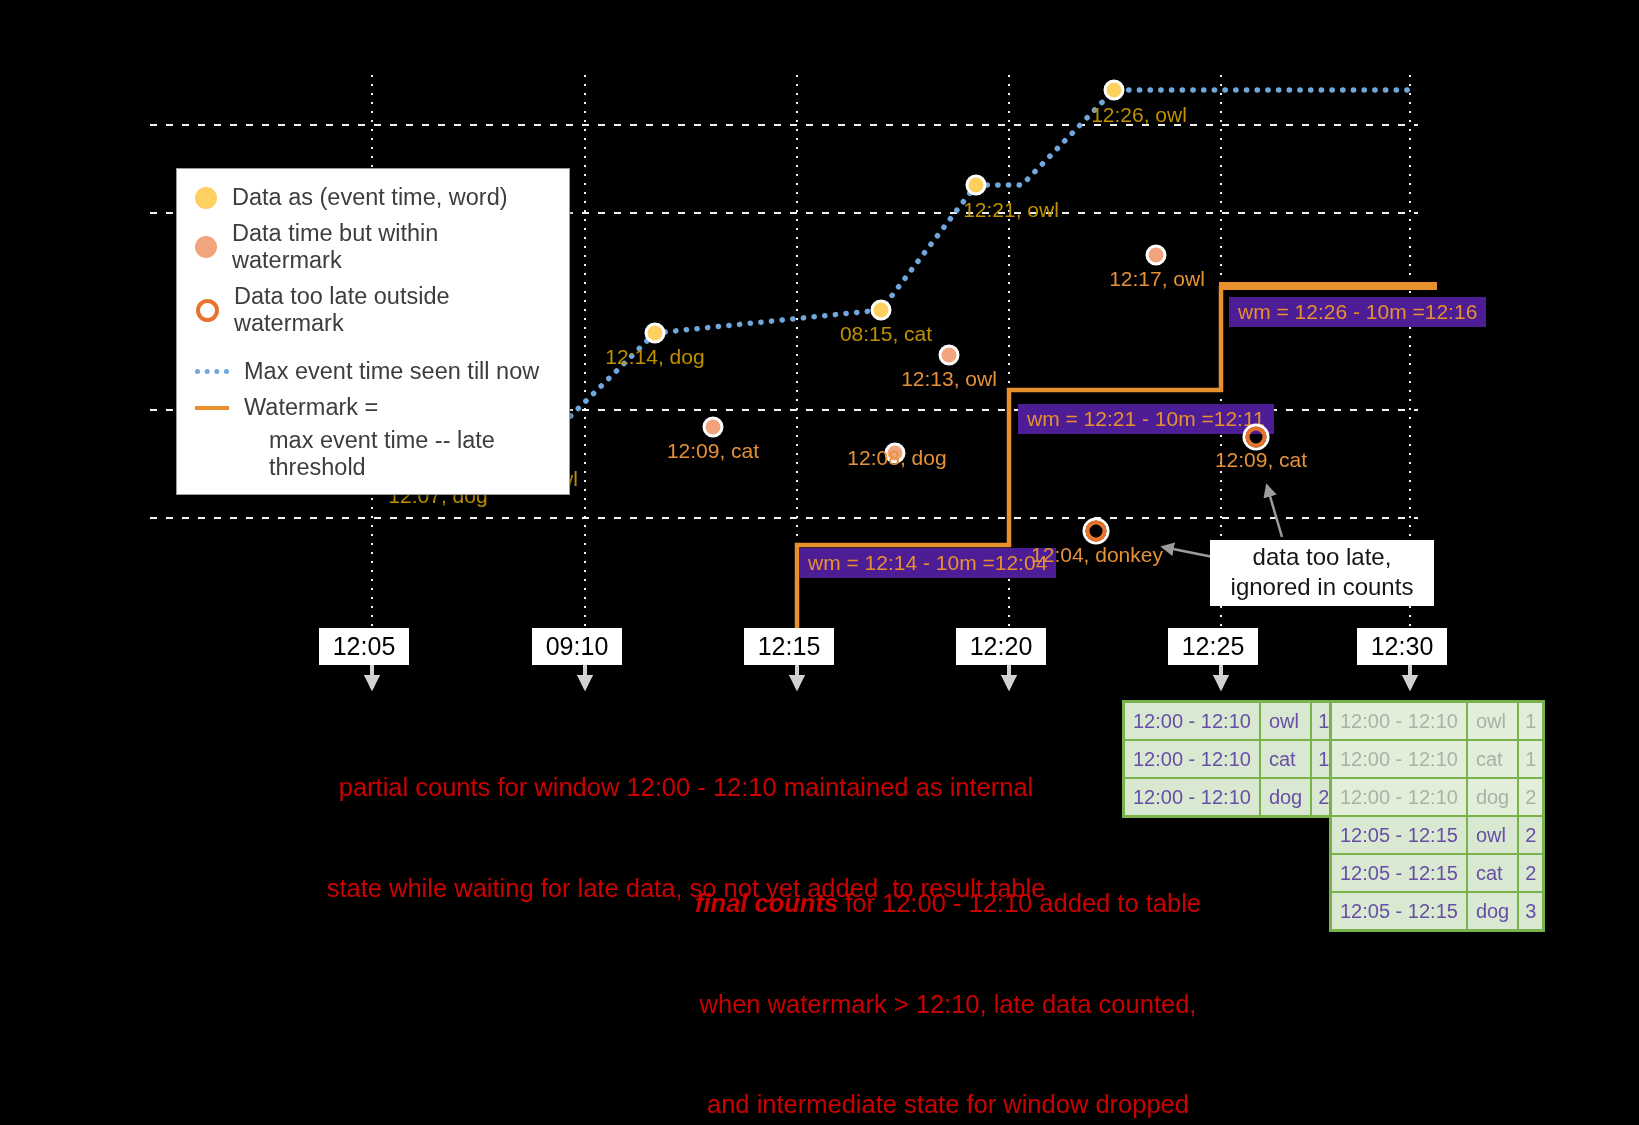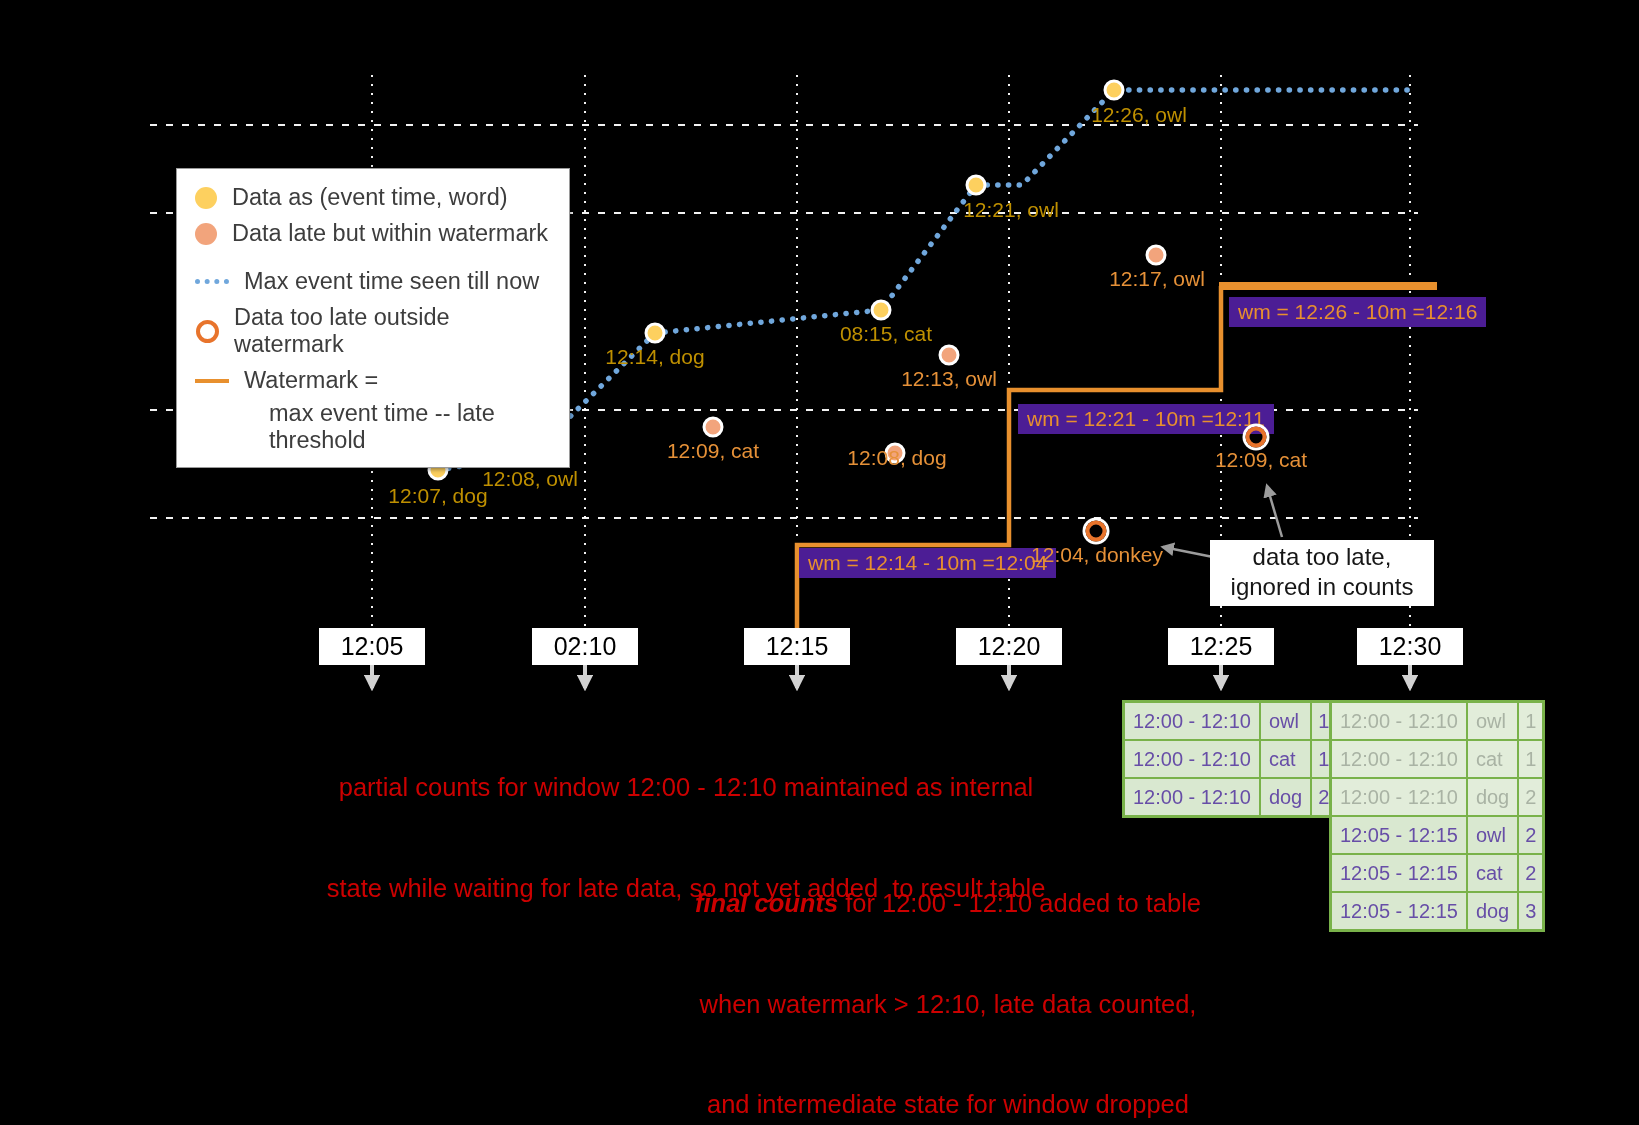--- a/index.html
+++ b/index.html
@@ -38,21 +38,21 @@
   .lg-gap{margin-top:21px;}
   .sw{flex:0 0 auto;}
   .sw-dot{width:22px;height:22px;border-radius:50%;}
   .sw-ring{width:15px;height:15px;border-radius:50%;border:4px solid var(--too-late-ring,#e8742c);
            background:#fff;margin:0 0 0 1px;}
   .sw-dotline{width:34px;height:0;border-top:5px dotted var(--max-event-line,#70a7dc);}
   .sw-line{width:34px;height:0;border-top:4px solid var(--watermark-line,#e8902e);}
   .lg-sub{font-size:23.5px;padding-left:74px;margin-top:-3px;}
 
   
-  .tick{position:absolute;top:628px;width:106px;height:37px;background:#fff;color:#000;font-size:25px;
+  .tick{position:absolute;top:628px;width:90px;height:37px;background:#fff;color:#000;font-size:25px;
         display:flex;align-items:center;justify-content:center;}
 
   
   .rednote{position:absolute;transform:translateX(-50%);color:var(--annotation-red,#cc0000);
            font-size:25.5px;line-height:33.5px;text-align:center;white-space:pre;}
   .note-box{position:absolute;left:1210px;top:540px;width:224px;background:#fff;color:#161616;
             font-size:24px;line-height:30px;text-align:center;padding:2px 0 4px;box-sizing:border-box;}
 
   
   .rtable{position:absolute;border-collapse:collapse;font-size:20px;border:3.5px solid var(--table-border,#79b24a);}
@@ -143,39 +143,39 @@
   <div class="plabel late" style="left:1097px;top:543px;">12:04, donkey</div>
   <div class="plabel late" style="left:1261px;top:448px;">12:09, cat</div>
 
   <div class="legend">
     <div class="lg-row">
       <span class="sw sw-dot" style="background:var(--on-time,#fdd05f);"></span>
       <span>Data as (event time, word)</span>
     </div>
     <div class="lg-row">
       <span class="sw sw-dot" style="background:var(--late,#f2a47c);"></span>
-      <span>Data late but within watermark</span>
+      <span>Data time but within watermark</span>
+    </div>
+    <div class="lg-row">
+      <span class="sw sw-ring"></span>
+      <span>Data too late outside watermark</span>
     </div>
     <div class="lg-row lg-gap">
       <span class="sw sw-dotline"></span>
       <span>Max event time seen till now</span>
     </div>
     <div class="lg-row">
-      <span class="sw sw-ring"></span>
-      <span>Data too late outside watermark</span>
-    </div>
-    <div class="lg-row">
       <span class="sw sw-line"></span>
       <span>Watermark =</span>
     </div>
     <div class="lg-sub">max event time -- late threshold</div>
   </div>
 
   <div class="tick" style="left:319px;">12:05</div>
-  <div class="tick" style="left:532px;">02:10</div>
+  <div class="tick" style="left:532px;">09:10</div>
   <div class="tick" style="left:744px;">12:15</div>
   <div class="tick" style="left:956px;">12:20</div>
   <div class="tick" style="left:1168px;">12:25</div>
   <div class="tick" style="left:1357px;">12:30</div>
 
   <div class="rednote" style="left:686px;top:704px;">
     <div>partial counts for window 12:00 - 12:10 maintained as internal</div>
     <div>state while waiting for late data, so not yet added  to result table</div>
   </div>
 

